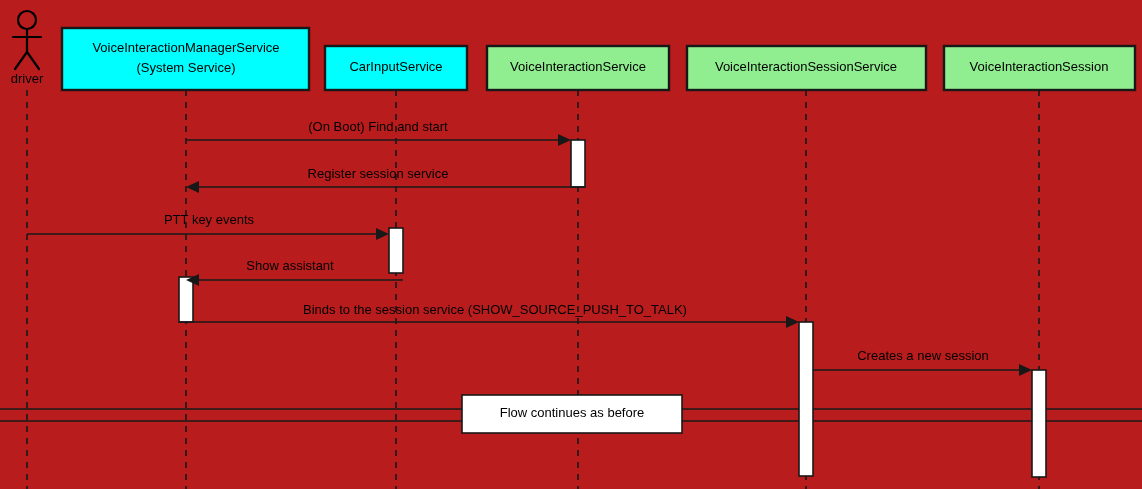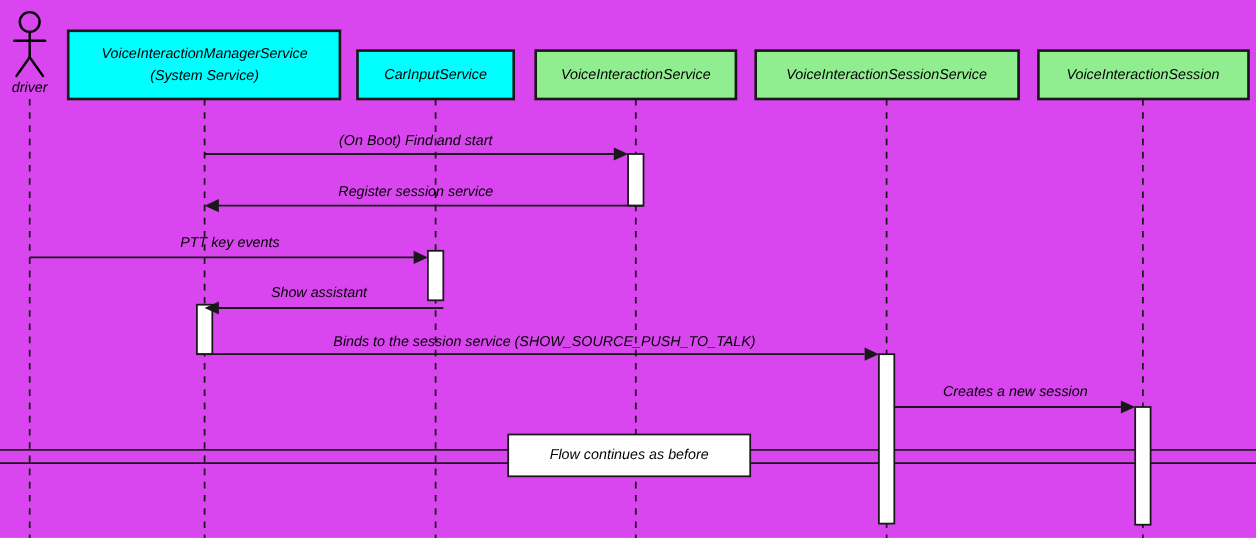--- a/index.html
+++ b/index.html
@@ -4,24 +4,23 @@
 <style>
   html, body {
     margin: 0;
     padding: 0;
     background: #ffffff;
   }
   #diagram-root {
     position: relative;
     width: 1142px;
     height: 489px;
-    background: #d946ef;
+    background: #b91c1c;
     font-family: "Liberation Sans", sans-serif;
     overflow: hidden;
-    font-style: italic;
   }
   svg.layer {
     position: absolute;
     left: 0;
     top: 0;
     width: 1142px;
     height: 489px;
   }
   text {
     font-family: "Liberation Sans", sans-serif;

